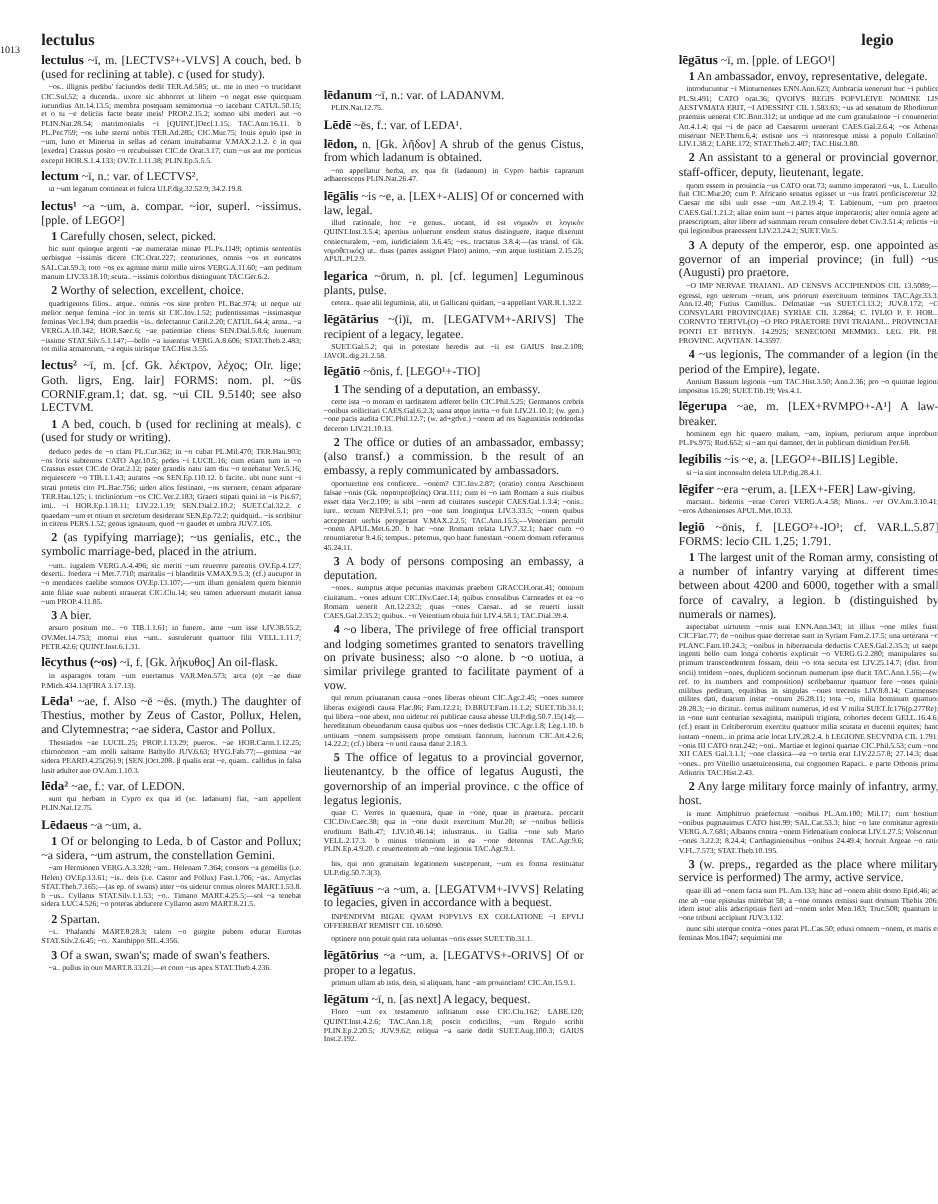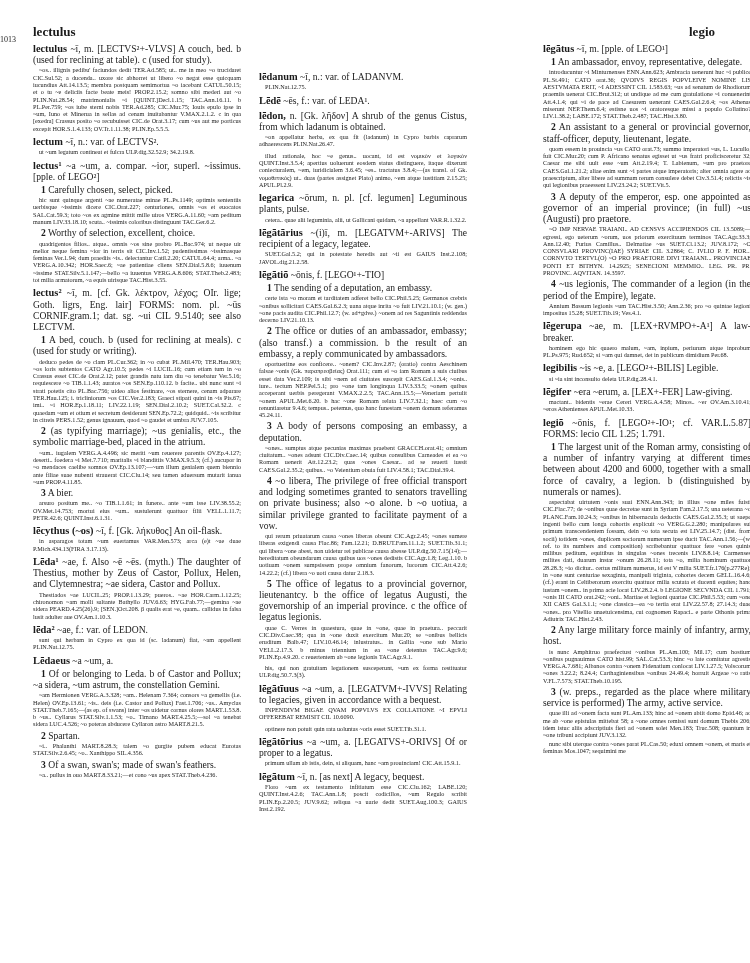--- a/index.html
+++ b/index.html
@@ -82,20 +82,21 @@
       <div class="cit">PLIN.Nat.12.75.</div>
     </div>
     <div class="entry">
       <div class="def"><span class="hw">Lēdē</span> <span>~ēs, f.: var. of LEDA¹.</span></div>
     </div>
     <div class="entry">
       <div class="def"><span class="hw">lēdon,</span> <span>n. [Gk. λῆδον] A shrub of the genus Cistus, from which ladanum is obtained.</span></div>
       <div class="cit">~on appellatur herba, ex qua fit (ladanum) in Cypro barbis caprarum adhaerescens PLIN.Nat.26.47.</div>
     </div>
     <div class="entry">
+      <div class="def"><span class="hw">lēgālis</span> <span>~is ~e, a. [LEX+-ALIS] Of or concerned with law, legal.</span></div>
       <div class="cit">illud rationale, hoc ~e genus.. uocant, id est νομικὸν et λογικὸν QUINT.Inst.3.5.4; apertius uoluerunt eosdem status distinguere, itaque dixerunt coniecturalem, ~em, iuridicialem 3.6.45; ~es.. tractatus 3.8.4;—(as transl. of Gk. νομοθετικός) ut.. duas (partes assignet Plato) animo, ~em atque iustitiam 2.15.25; APUL.Pl.2.9.</div>
     </div>
     <div class="entry">
       <div class="def"><span class="hw">legarica</span> <span>~ōrum, n. pl. [cf. legumen] Leguminous plants, pulse.</span></div>
       <div class="cit">cetera.. quae alii leguminia, alii, ut Gallicani quidam, ~a appellant VAR.R.1.32.2.</div>
     </div>
     <div class="entry">
       <div class="def"><span class="hw">lēgātārius</span> <span>~(i)ī, m. [LEGATVM+-ARIVS] The recipient of a legacy, legatee.</span></div>
       <div class="cit">SUET.Gal.5.2; qui in potestate heredis aut ~ii est GAIUS Inst.2.108; JAVOL.dig.21.2.58.</div>
     </div>

